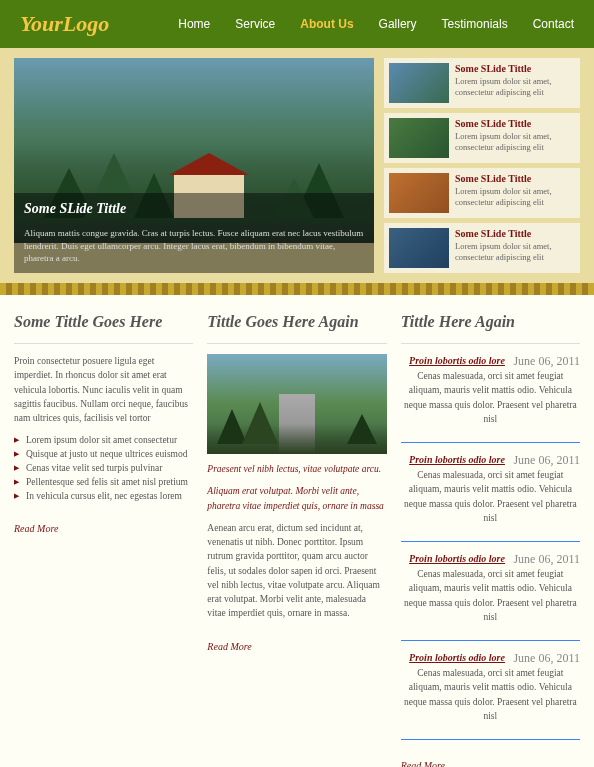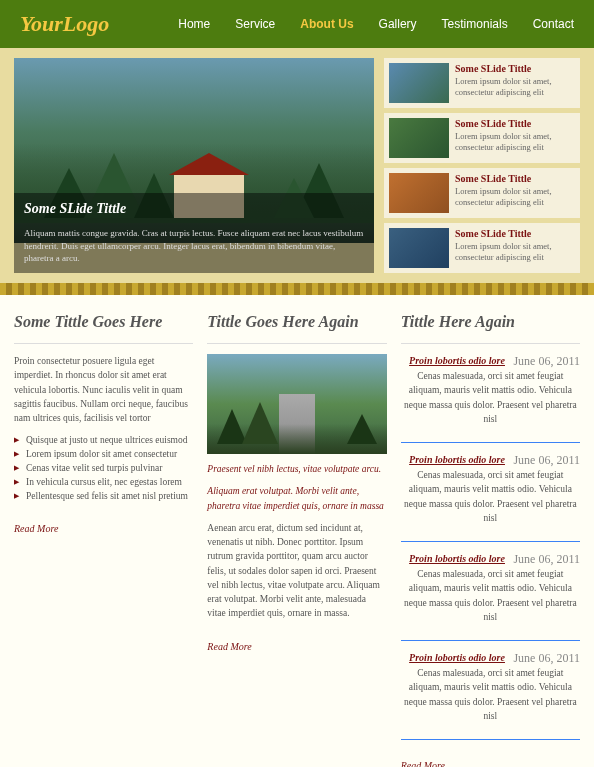--- a/index.html
+++ b/index.html
@@ -121,25 +121,25 @@
 </section>
 
 <div class="section-divider"></div>
 
 <section id="main-content">
 
   <div class="col">
     <h2 class="col-title">Some Tittle Goes Here</h2>
     <p>Proin consectetur posuere ligula eget imperdiet. In rhoncus dolor sit amet erat vehicula lobortis. Nunc iaculis velit in quam sagittis faucibus. Nullam orci neque, faucibus nam ultrices quis, facilisis vel tortor</p>
     <ul class="bullet-list">
+      <li>Lorem ipsum dolor sit amet consectetur</li>
       <li>Quisque at justo ut neque ultrices euismod</li>
-      <li>Lorem ipsum dolor sit amet consectetur</li>
       <li>Cenas vitae velit sed turpis pulvinar</li>
+      <li>Pellentesque sed felis sit amet nisl pretium</li>
       <li>In vehicula cursus elit, nec egestas lorem</li>
-      <li>Pellentesque sed felis sit amet nisl pretium</li>
     </ul>
     <a class="read-more">Read More</a>
   </div>
 
   <div class="col">
     <h2 class="col-title">Tittle Goes Here Again</h2>
     <div class="mid-img">
       <div class="mid-road"></div>
       <div style="position:absolute;bottom:0;left:0;right:0;height:30px;background:linear-gradient(180deg,transparent,#2a4020);"></div>
       <div style="position:absolute;bottom:10px;left:10px;width:0;height:0;border-left:15px solid transparent;border-right:15px solid transparent;border-bottom:35px solid #1a3515;"></div>

